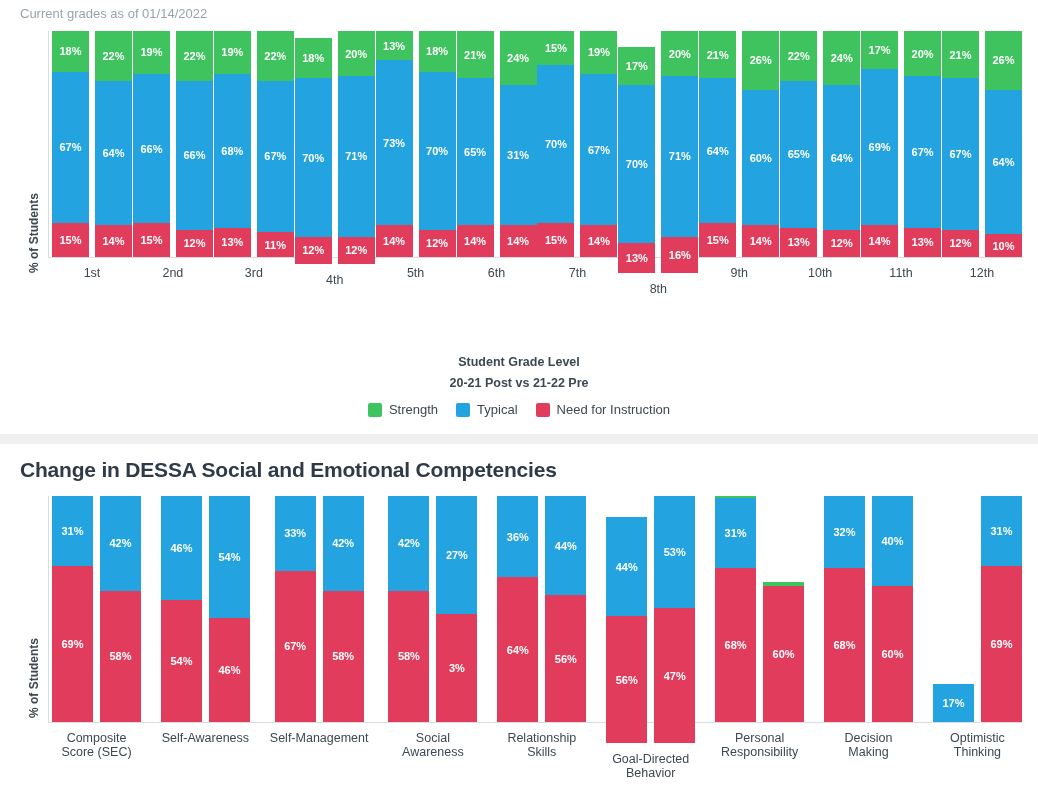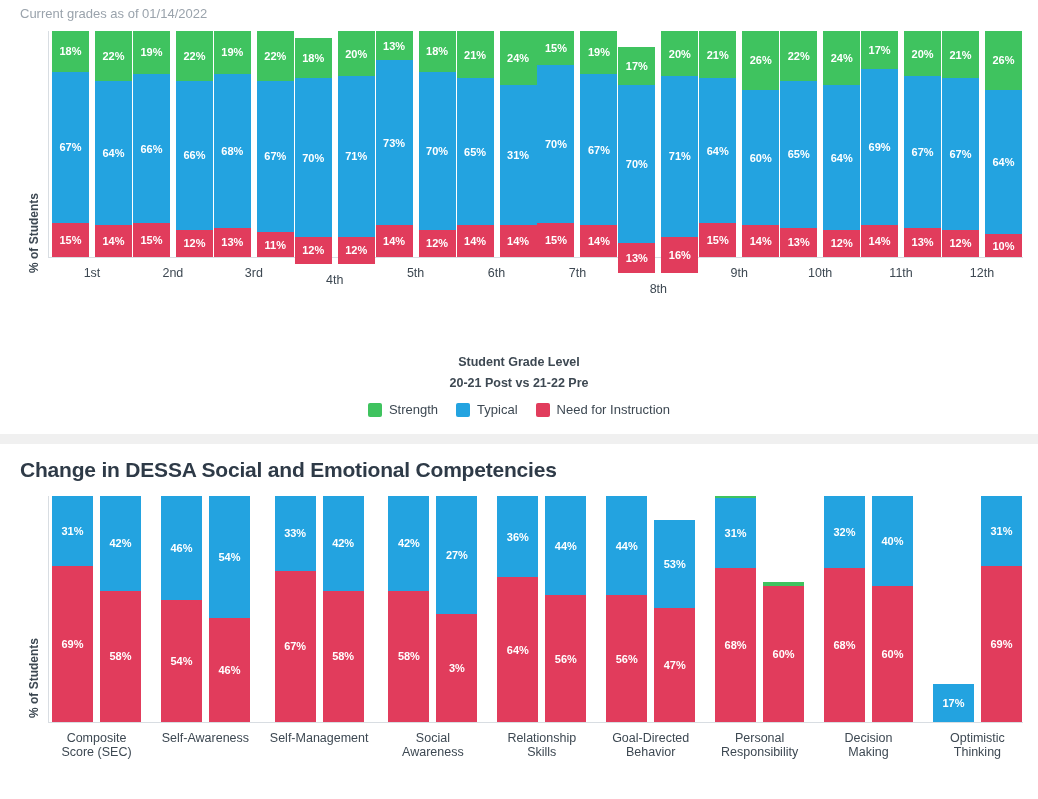--- a/index.html
+++ b/index.html
@@ -442,22 +442,22 @@
             </div>
             <div class="group-label">Relationship<br>Skills</div>
           </div>
           <div class="group">
             <div class="bars" style="gap: 7px;">
               <div class="bar" style="width: 41px;">
                 <div class="seg seg-typical" style="height: 99.44px;">44%</div>
                 <div class="seg seg-need" style="height: 126.56px;">56%</div>
               </div>
               <div class="bar" style="width: 41px;">
-                <div class="seg seg-typical" style="height: 88px;">53%</div>
-                <div class="seg seg-need" style="height: 114px;">47%</div>
+                <div class="seg seg-typical" style="height: 112px;">53%</div>
+                <div class="seg seg-need" style="height: 135px;">47%</div>
               </div>
             </div>
             <div class="group-label">Goal-Directed<br>Behavior</div>
           </div>
           <div class="group">
             <div class="bars" style="gap: 7px;">
               <div class="bar" style="width: 41px;">
                 <div class="seg seg-strength seg-label-hidden" style="height: 2.26px;"></div>
                 <div class="seg seg-typical" style="height: 70.06px;">31%</div>
                 <div class="seg seg-need" style="height: 153.68px;">68%</div>

